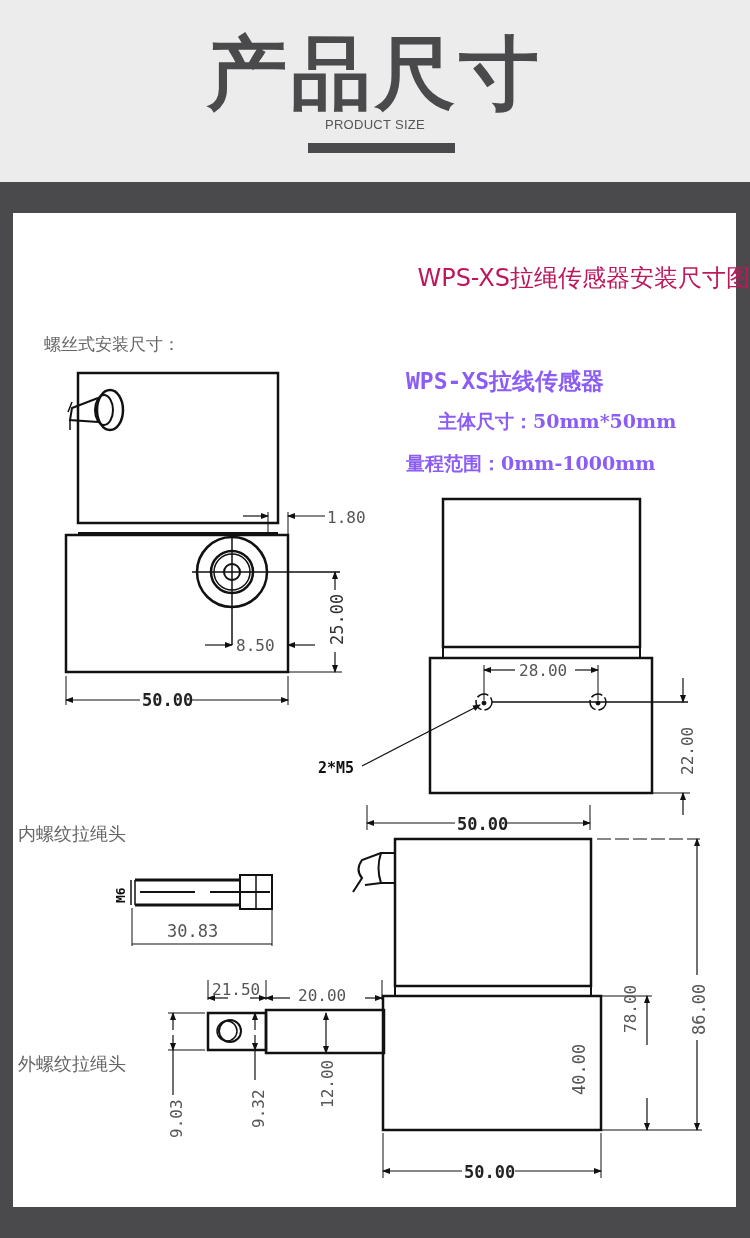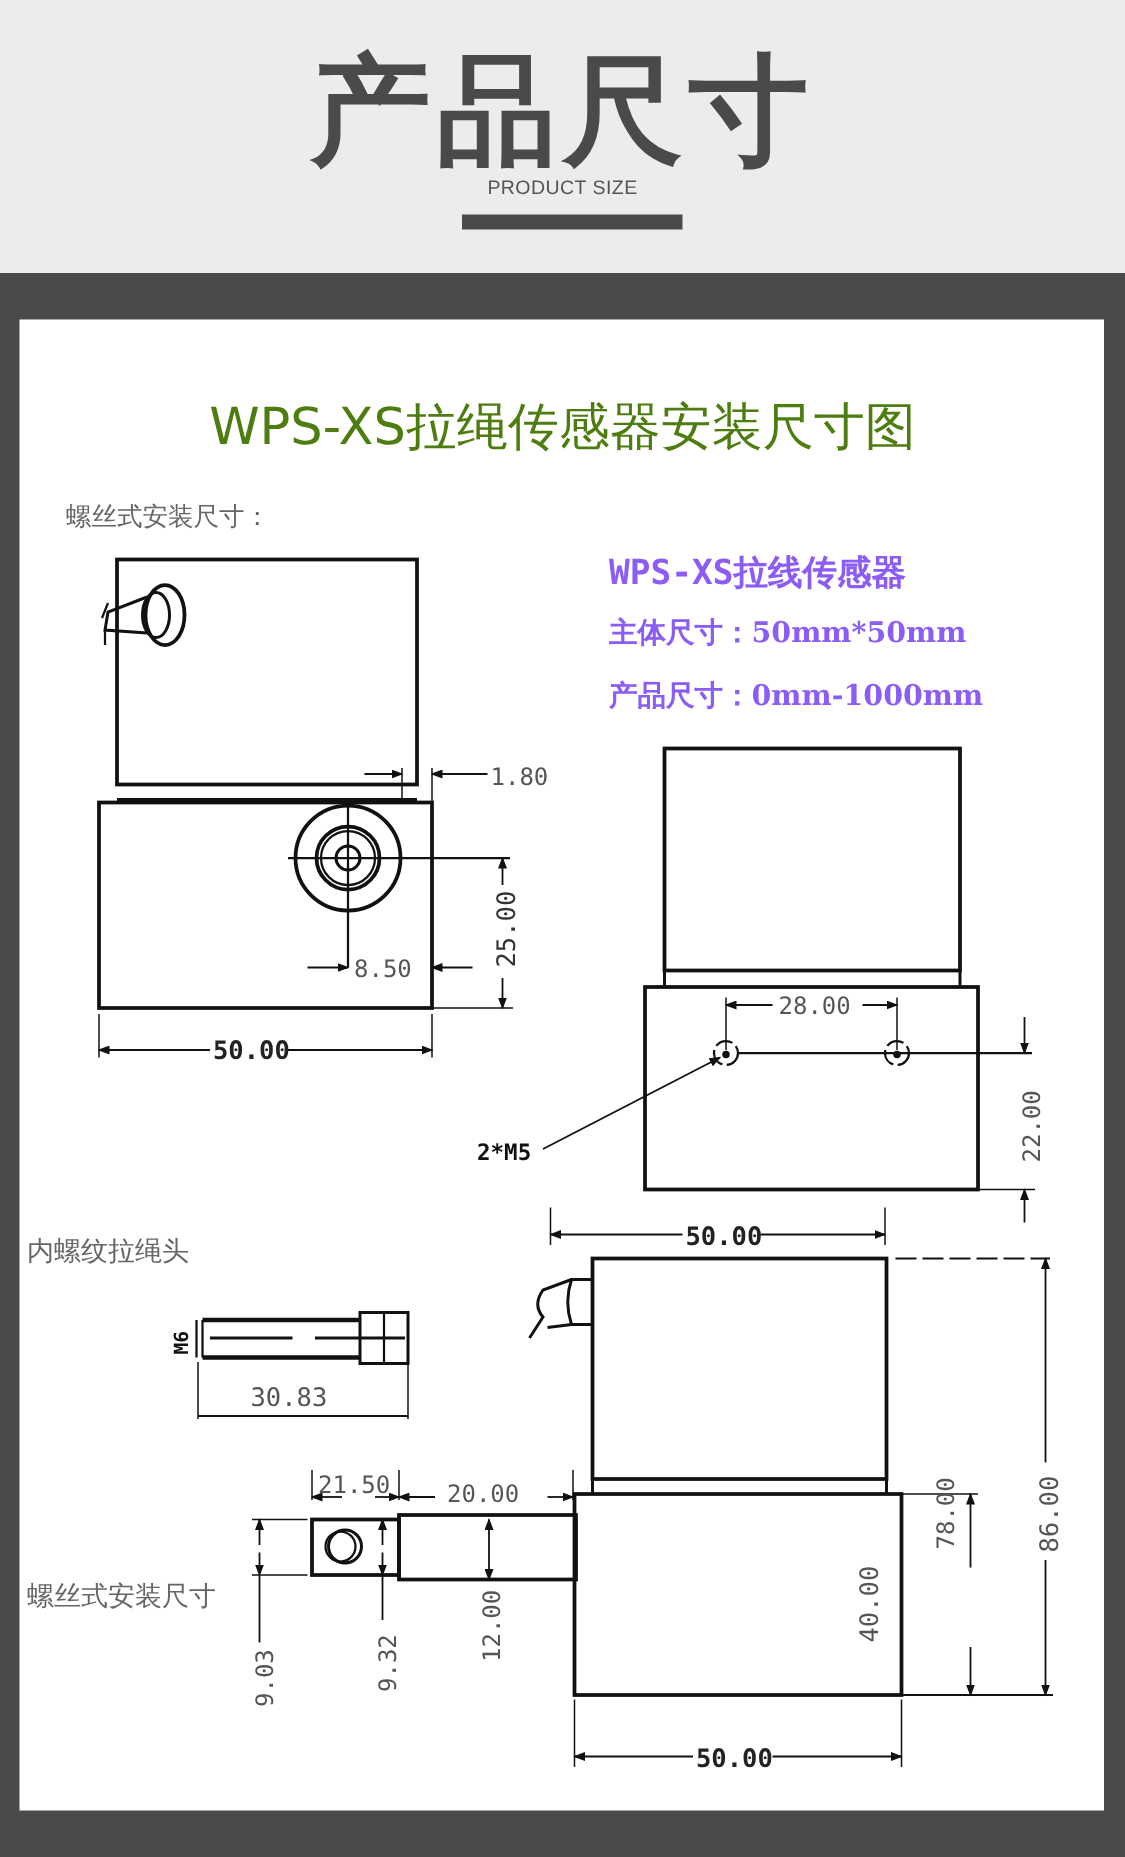--- a/index.html
+++ b/index.html
@@ -30,21 +30,21 @@
   .frame {
     position: absolute; left: 0; top: 182px; width: 750px; height: 1056px;
     background: #4a4a4c;
   }
   .panel {
     position: absolute; left: 13px; top: 213px; width: 723px; height: 994px;
     background: #ffffff;
   }
   .panel-title {
     position: absolute; left: 0; width: 750px; top: 262px;
-    text-align: center; font-size: 34px; color: #4d7c0f;
+    text-align: right; font-size: 24px; color: #be185d;
     font-family: "DejaVu Sans", sans-serif; font-weight: normal;
     letter-spacing: 0px;
   }
   .label {
     position: absolute; color: #666; font-size: 18px;
     font-family: "DejaVu Sans", sans-serif;
   }
   .spec {
     position: absolute; left: 406px; color: #8b5cf6; font-weight: bold;
     font-family: "DejaVu Serif", serif;
@@ -60,25 +60,25 @@
   <div class="header-sub">PRODUCT SIZE</div>
   <div class="header-bar"></div>
 </div>
 
 <div class="frame"></div>
 <div class="panel"></div>
 
 <div class="panel-title">WPS-XS拉绳传感器安装尺寸图</div>
 <div class="label" style="left:44px; top:333px; font-size:17px;">螺丝式安装尺寸：</div>
 <div class="label" style="left:18px; top:822px;">内螺纹拉绳头</div>
-<div class="label" style="left:18px; top:1052px;">螺丝式安装尺寸</div>
+<div class="label" style="left:18px; top:1052px;">外螺纹拉绳头</div>
 
 <div class="spec" style="top:366px; font-size:23px; font-family:'DejaVu Sans Mono', monospace;">WPS-XS拉线传感器</div>
-<div class="spec" style="top:409px; font-size:19px;">主体尺寸：50mm*50mm</div>
-<div class="spec" style="top:451px; font-size:19px;">产品尺寸：0mm-1000mm</div>
+<div class="spec" style="top:409px; font-size:19px;margin-left:32px;">主体尺寸：50mm*50mm</div>
+<div class="spec" style="top:451px; font-size:19px;">量程范围：0mm-1000mm</div>
 
 <svg class="drawing" width="750" height="1238" viewBox="0 0 750 1238">
   <defs>
     <marker id="arr" markerWidth="8" markerHeight="6" refX="7" refY="3" orient="auto-start-reverse" markerUnits="userSpaceOnUse">
       <path d="M0,0 L8,3 L0,6 Z" fill="#111"></path>
     </marker>
   </defs>
 
   <g stroke="#111" fill="none">
 

